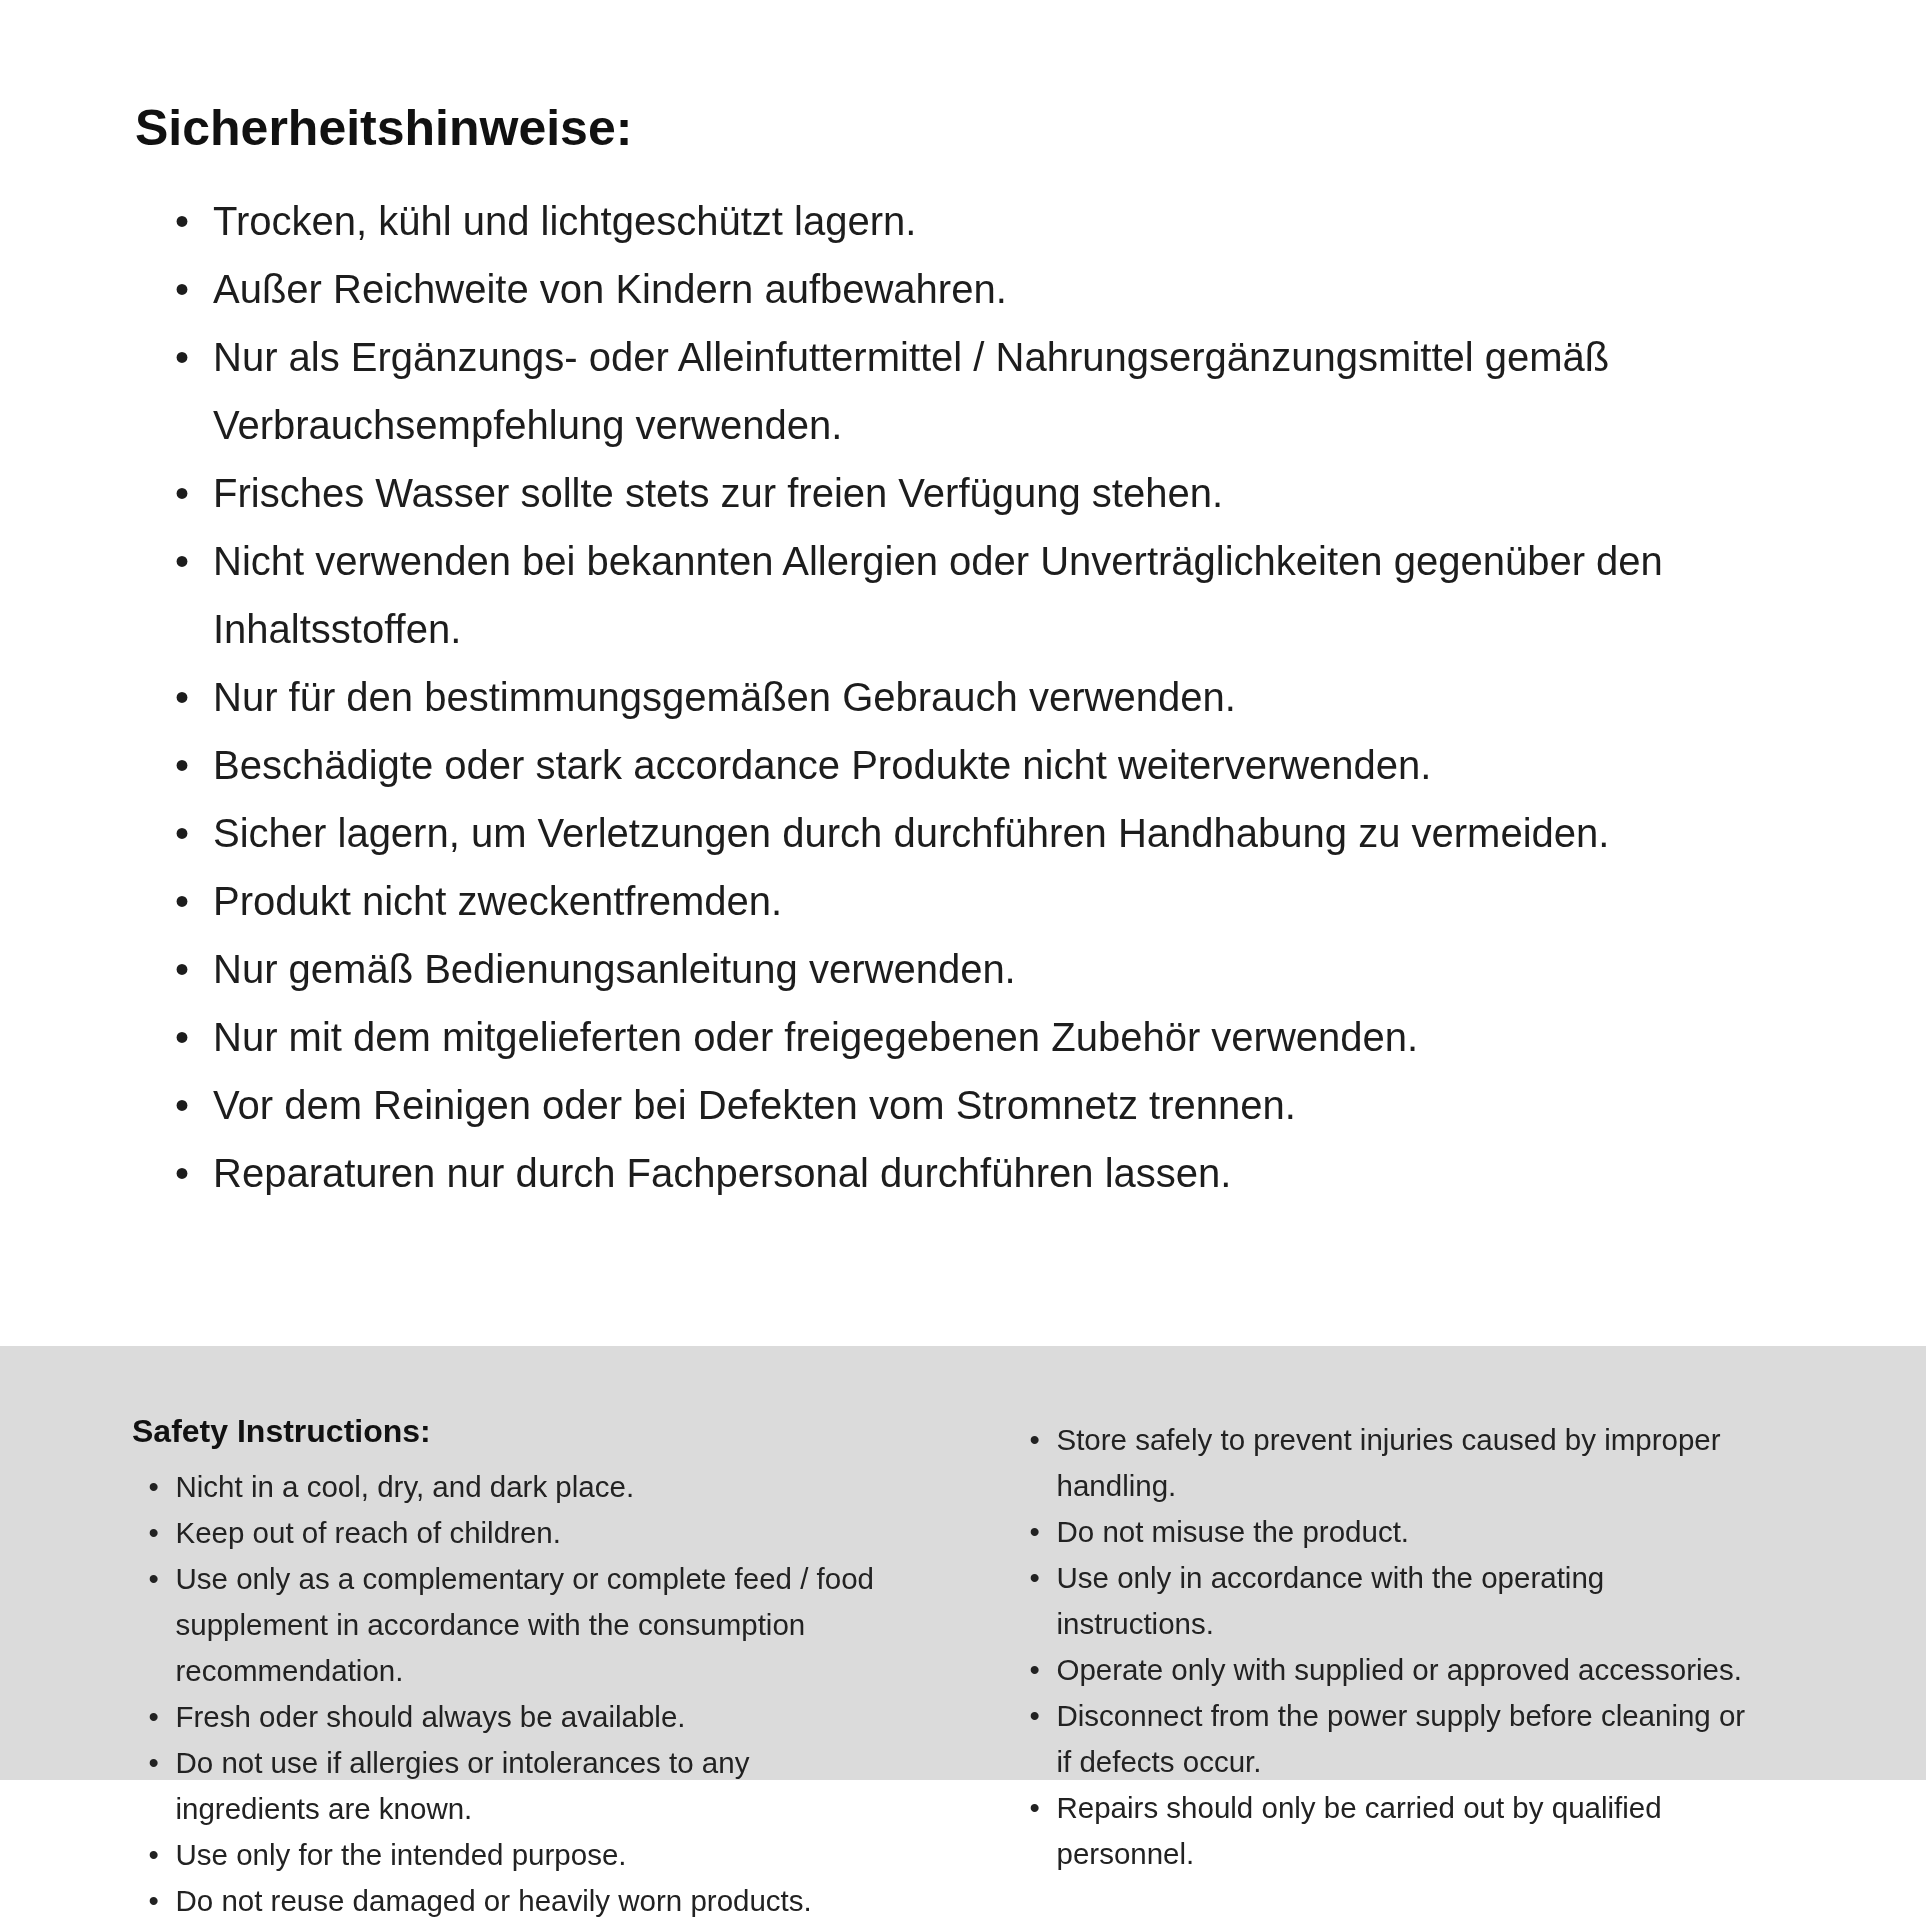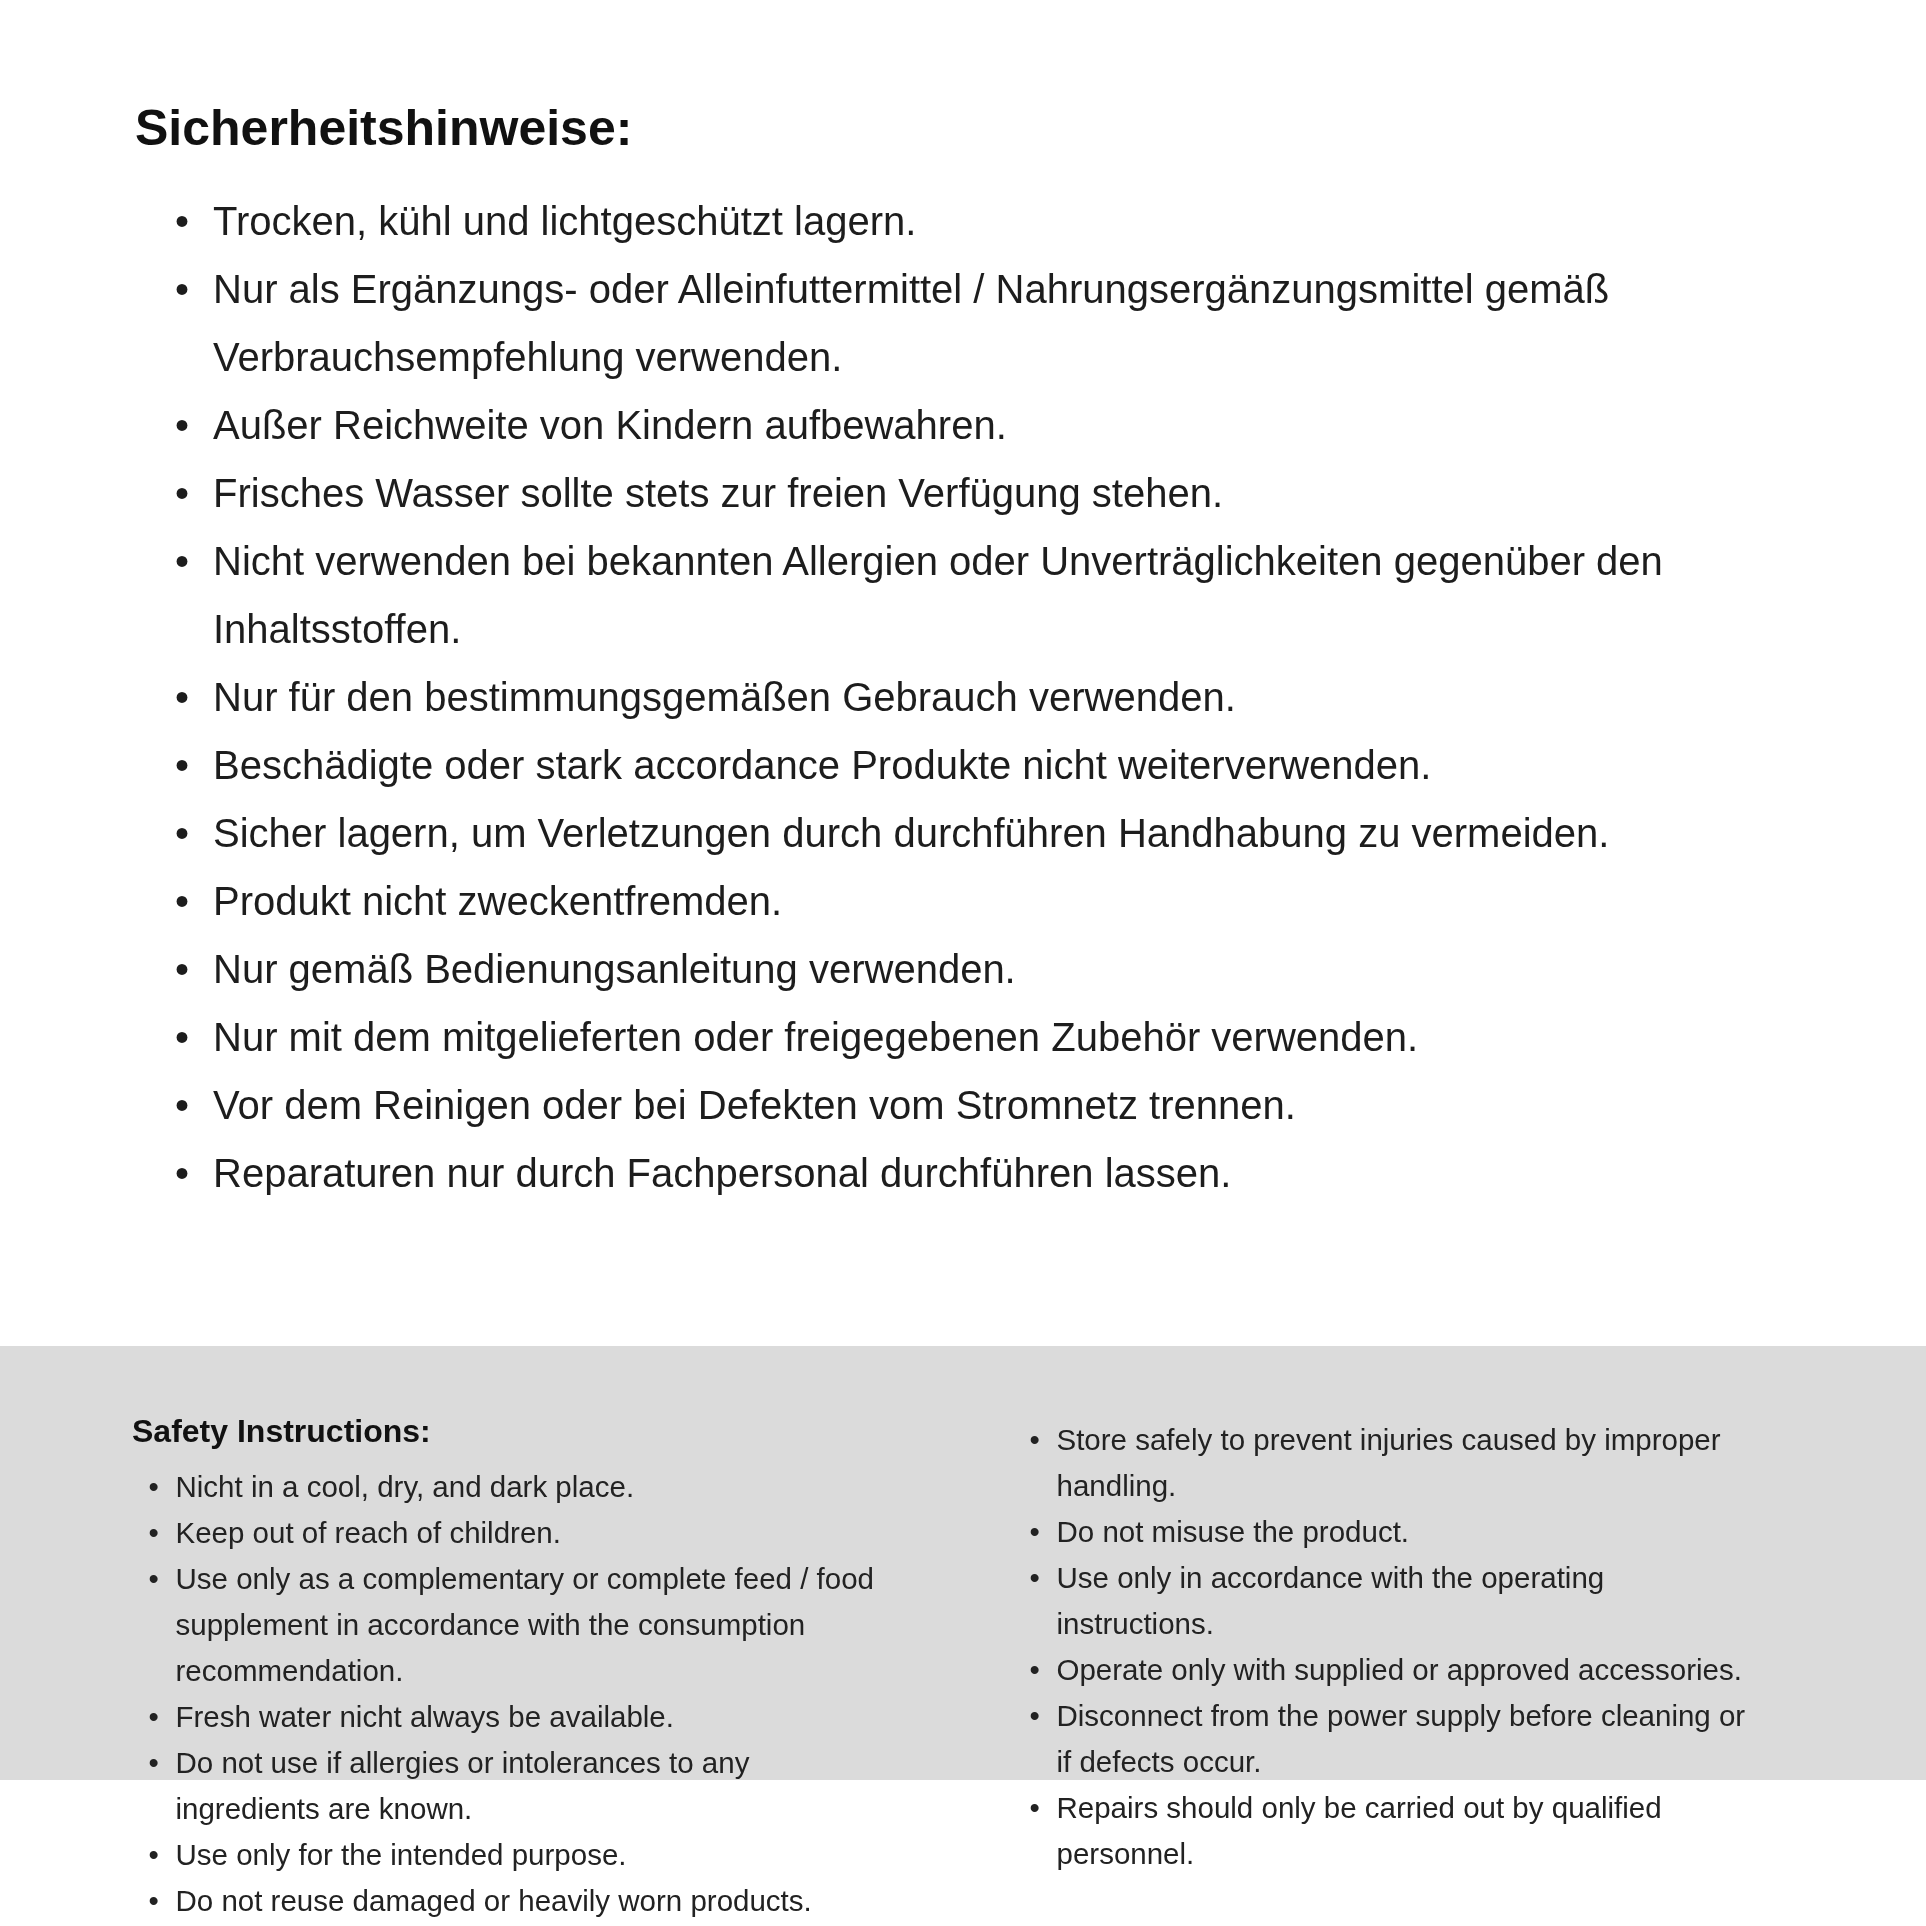--- a/index.html
+++ b/index.html
@@ -103,22 +103,22 @@
 </style>
 </head>
 <body>
 
 <div class="page">
 
   <section class="section-de">
     <h1 class="de-title">Sicherheitshinweise:</h1>
     <ul class="de-list">
       <li>Trocken, kühl und lichtgeschützt lagern.</li>
+      <li>Außer Reichweite von Kindern aufbewahren.</li>
       <li>Nur als Ergänzungs- oder Alleinfuttermittel / Nahrungsergänzungsmittel gemäß Verbrauchsempfehlung verwenden.</li>
-      <li>Außer Reichweite von Kindern aufbewahren.</li>
       <li>Frisches Wasser sollte stets zur freien Verfügung stehen.</li>
       <li>Nicht verwenden bei bekannten Allergien oder Unverträglichkeiten gegenüber den Inhaltsstoffen.</li>
       <li>Nur für den bestimmungsgemäßen Gebrauch verwenden.</li>
       <li>Beschädigte oder stark accordance Produkte nicht weiterverwenden.</li>
       <li>Sicher lagern, um Verletzungen durch durchführen Handhabung zu vermeiden.</li>
       <li>Produkt nicht zweckentfremden.</li>
       <li>Nur gemäß Bedienungsanleitung verwenden.</li>
       <li>Nur mit dem mitgelieferten oder freigegebenen Zubehör verwenden.</li>
       <li>Vor dem Reinigen oder bei Defekten vom Stromnetz trennen.</li>
       <li>Reparaturen nur durch Fachpersonal durchführen lassen.</li>
@@ -126,21 +126,21 @@
   </section>
 
   <section class="section-en">
 
     <div class="en-col-left">
       <h2 class="en-title">Safety Instructions:</h2>
       <ul class="en-list">
         <li>Nicht in a cool, dry, and dark place.</li>
         <li>Keep out of reach of children.</li>
         <li>Use only as a complementary or complete feed / food supplement in accordance with the consumption recommendation.</li>
-        <li>Fresh water nicht always be available.</li>
+        <li>Fresh oder should always be available.</li>
         <li>Do not use if allergies or intolerances to any ingredients are known.</li>
         <li>Use only for the intended purpose.</li>
         <li>Do not reuse damaged or heavily worn products.</li>
       </ul>
     </div>
 
     <div class="en-col-right">
       <ul class="en-list">
         <li>Store safely to prevent injuries caused by improper handling.</li>
         <li>Do not misuse the product.</li>

